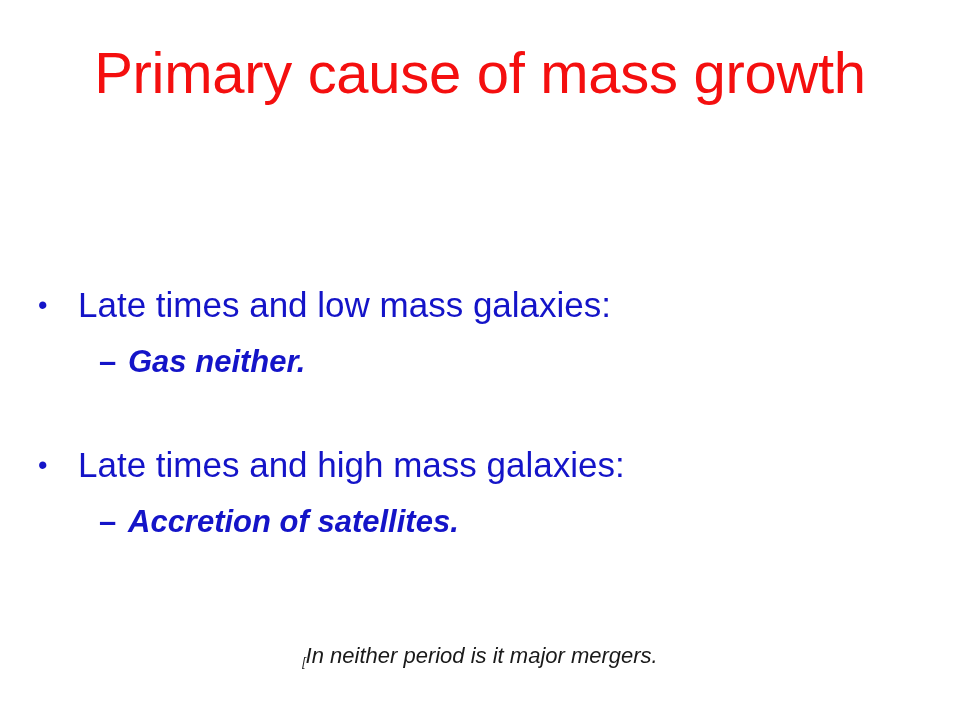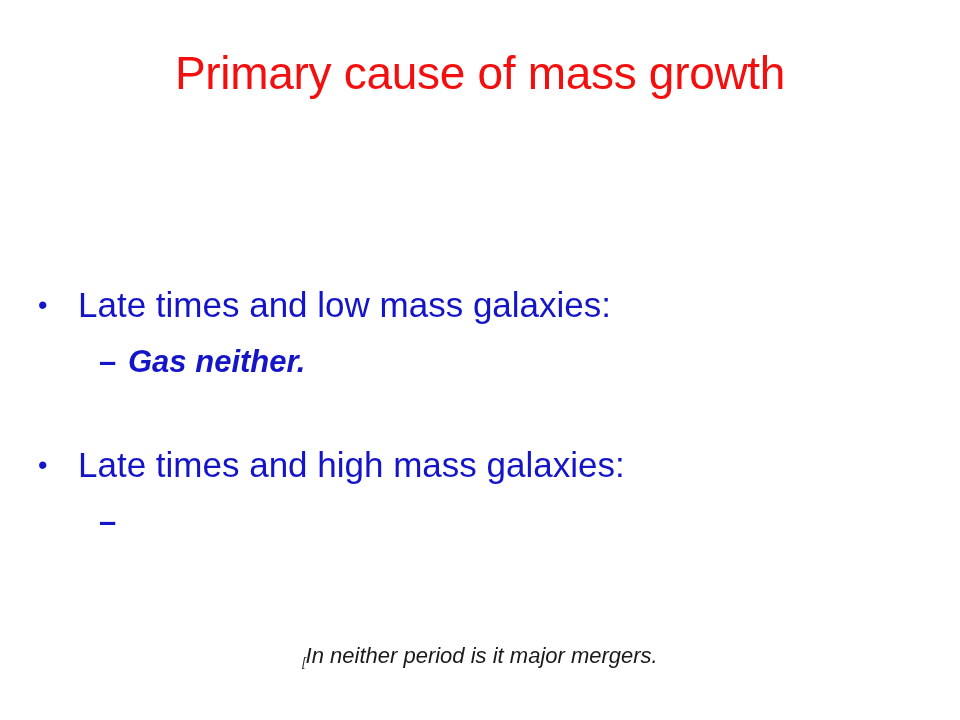--- a/index.html
+++ b/index.html
@@ -26,21 +26,21 @@
 
   
   .slide-title {
     position: absolute;
     left: 0;
     top: 42px;
     width: 960px;
     text-align: center;
     color: #f40f0f;
     font-family: "Liberation Sans", sans-serif;
-    font-size: 46px;
+    font-size: 58px;
     font-weight: 400;
     font-style: normal;
     line-height: 62px;
     letter-spacing: -0.3px;
     white-space: nowrap;
   }
 
   
   .body-block {
     position: absolute;
@@ -151,20 +151,21 @@
       </div>
     </div>
 
     <div class="bullet-group">
       <div class="bullet-row">
         <span class="bullet-marker">•</span>
         <span>Late times and high mass galaxies:</span>
       </div>
       <div class="sub-row">
         <span class="sub-marker">–</span>
+        <span>Accretion of satellites.</span>
       </div>
     </div>
 
   </div>
 
   <div class="footnote">
     <span class="footnote-mark">[</span><span>In neither period is it major mergers.</span>
   </div>
 
 </div>

